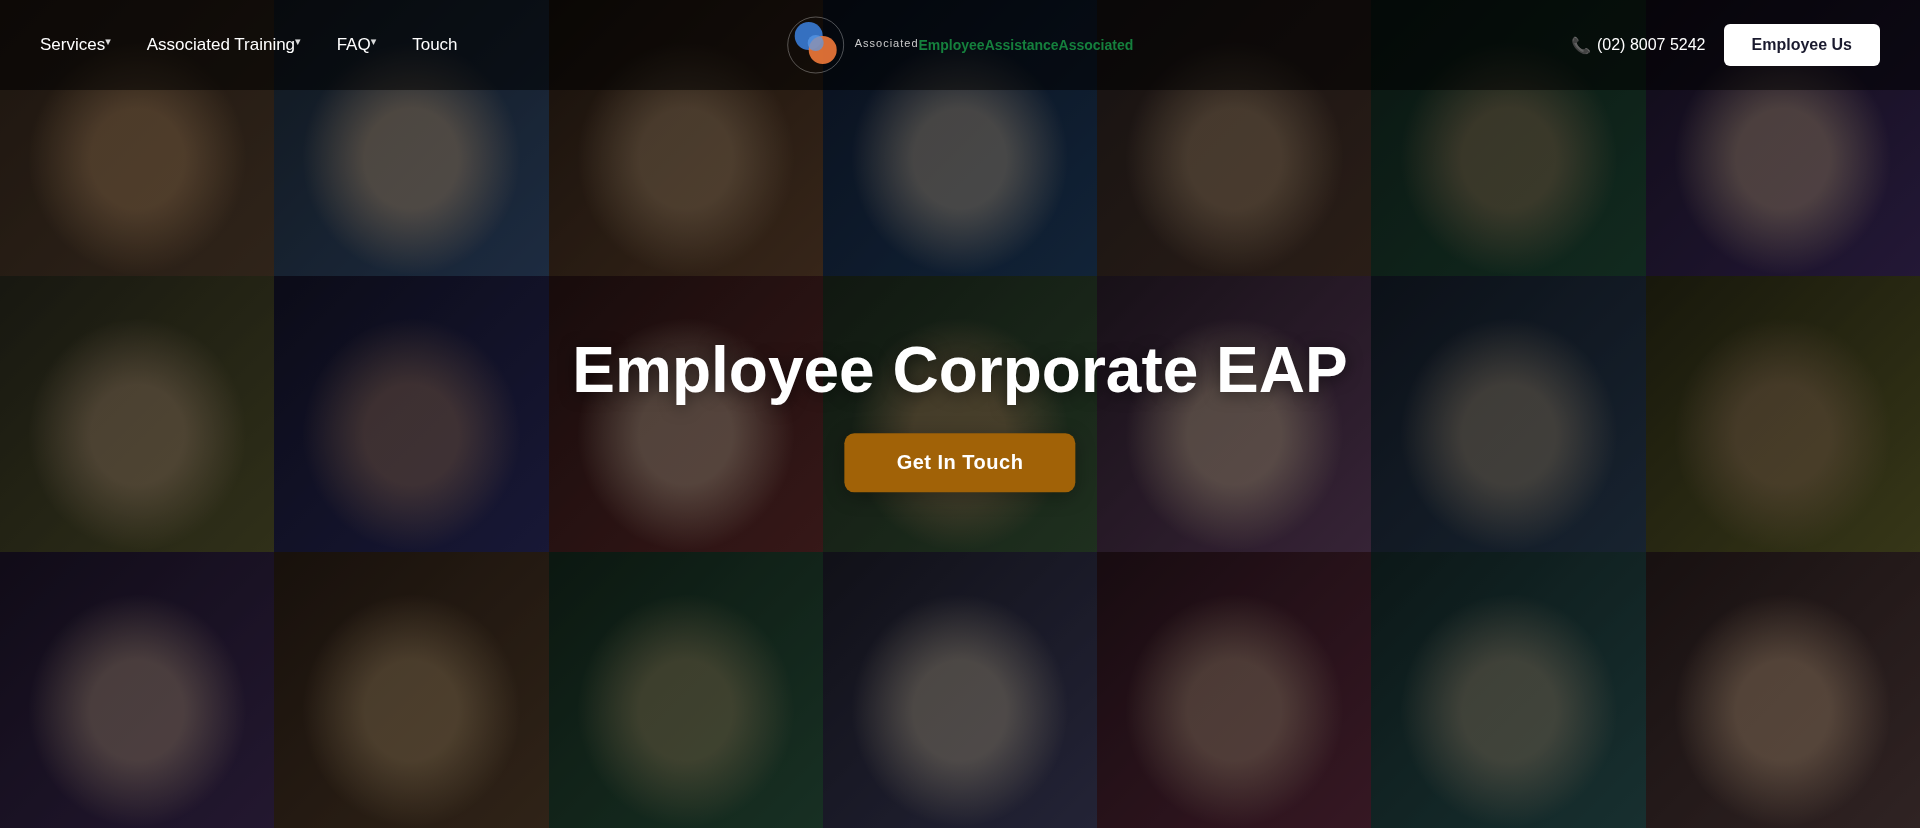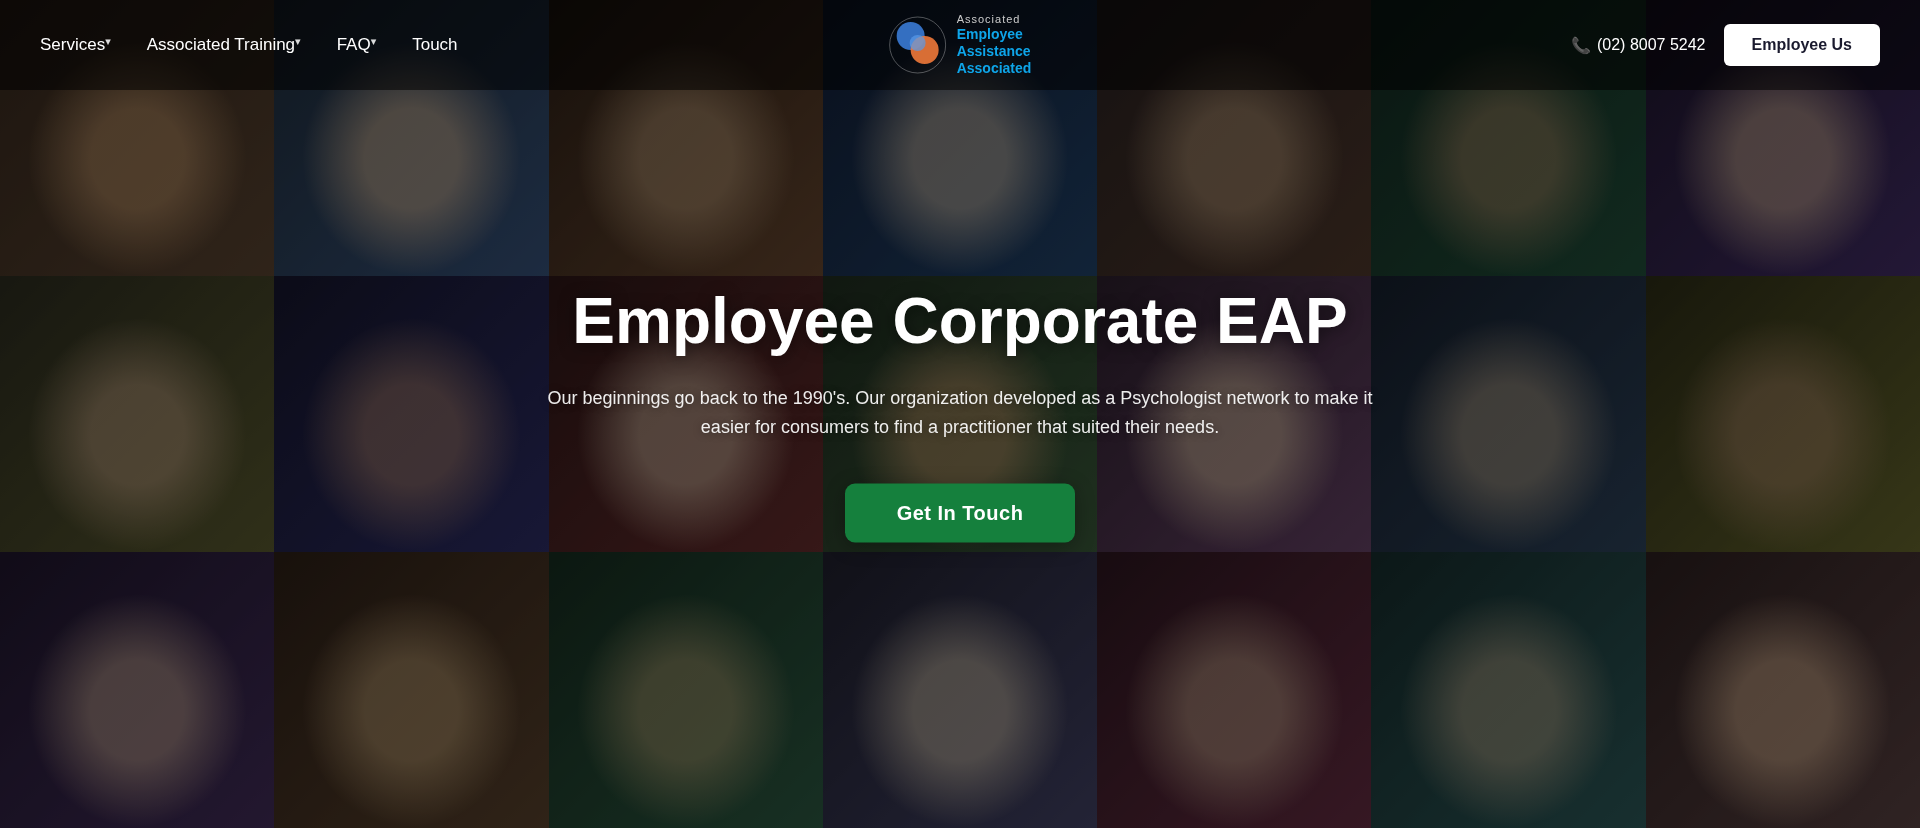--- a/index.html
+++ b/index.html
@@ -41,32 +41,32 @@
       display: flex;
       align-items: center;
       gap: 10px;
     }
     .logo-icon {
       width: 58px;
       height: 58px;
     }
     .logo-text {
       display: flex;
-      flex-direction: column;
+      flex-direction: row;
       line-height: 1.2;
     }
     .logo-text .logo-assoc {
       font-size: 11px;
       color: #ccc;
       letter-spacing: 1px;
     }
     .logo-text .logo-main {
       font-size: 14px;
       font-weight: 700;
-      color: #0ea5e9;
+      color: #15803d;
     }
     .nav-right {
       display: flex;
       align-items: center;
       gap: 18px;
     }
     .phone-link {
       color: #fff;
       font-size: 16px;
       display: flex;
@@ -195,21 +195,21 @@
       text-shadow: 0 2px 16px rgba(0,0,0,0.5);
     }
     .hero-subtitle {
       font-size: 18px;
       color: rgba(255,255,255,0.92);
       line-height: 1.6;
       margin-bottom: 42px;
       text-shadow: 0 1px 8px rgba(0,0,0,0.4);
     }
     .hero-cta {
-      background: #15803d;
+      background: #a16207;
       color: #fff;
       border: none;
       border-radius: 10px;
       padding: 18px 52px;
       font-size: 20px;
       font-weight: 700;
       cursor: pointer;
       letter-spacing: 0.5px;
       box-shadow: 0 4px 20px rgba(0,0,0,0.3);
     }
@@ -328,17 +328,16 @@
       <div class="phone-link">
         <span>📞</span>
         <span>(02) 8007 5242</span>
       </div>
       <button class="contact-btn">Employee Us</button>
     </div>
   </nav>
 
   <div class="hero-content">
     <h1 class="hero-title">Employee Corporate EAP</h1>
-    <p class="hero-subtitle">Our beginnings go back to the 1990's. Our organization developed as a Psychologist network to make it easier for consumers to find a practitioner that suited their needs.</p>
     <button class="hero-cta">Get In Touch</button>
   </div>
 
 </div>
 
 </body></html>

